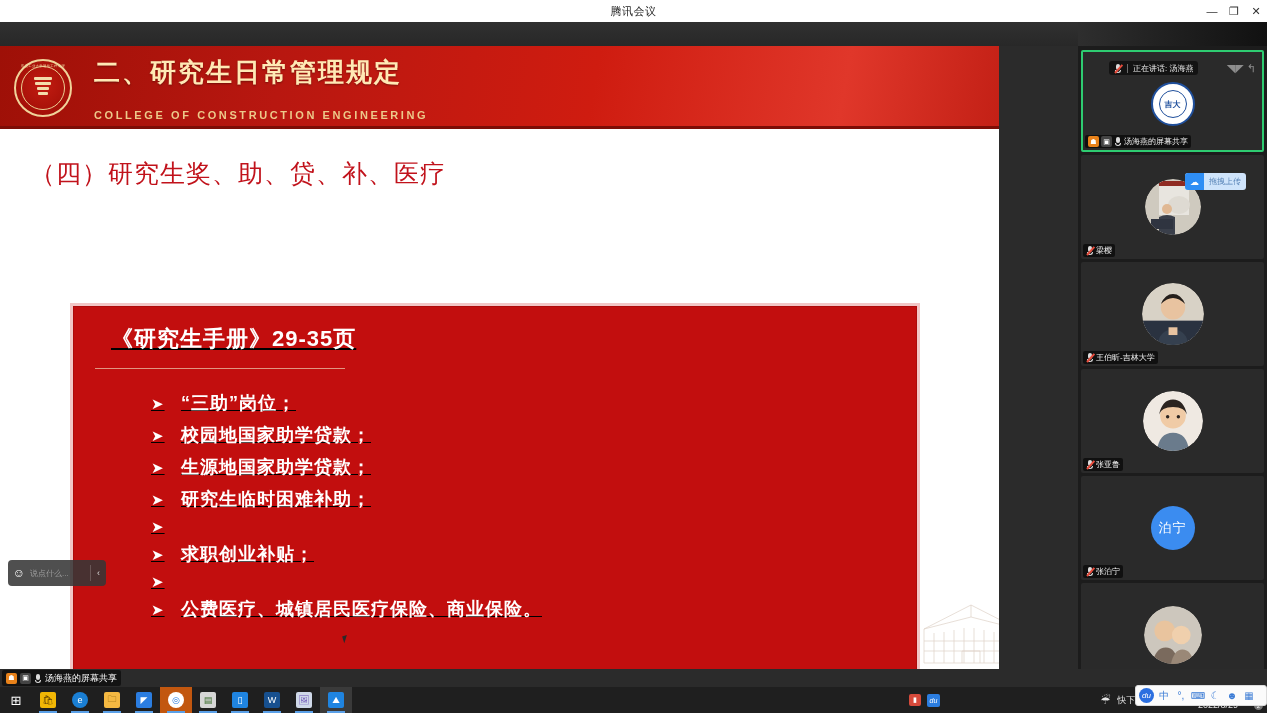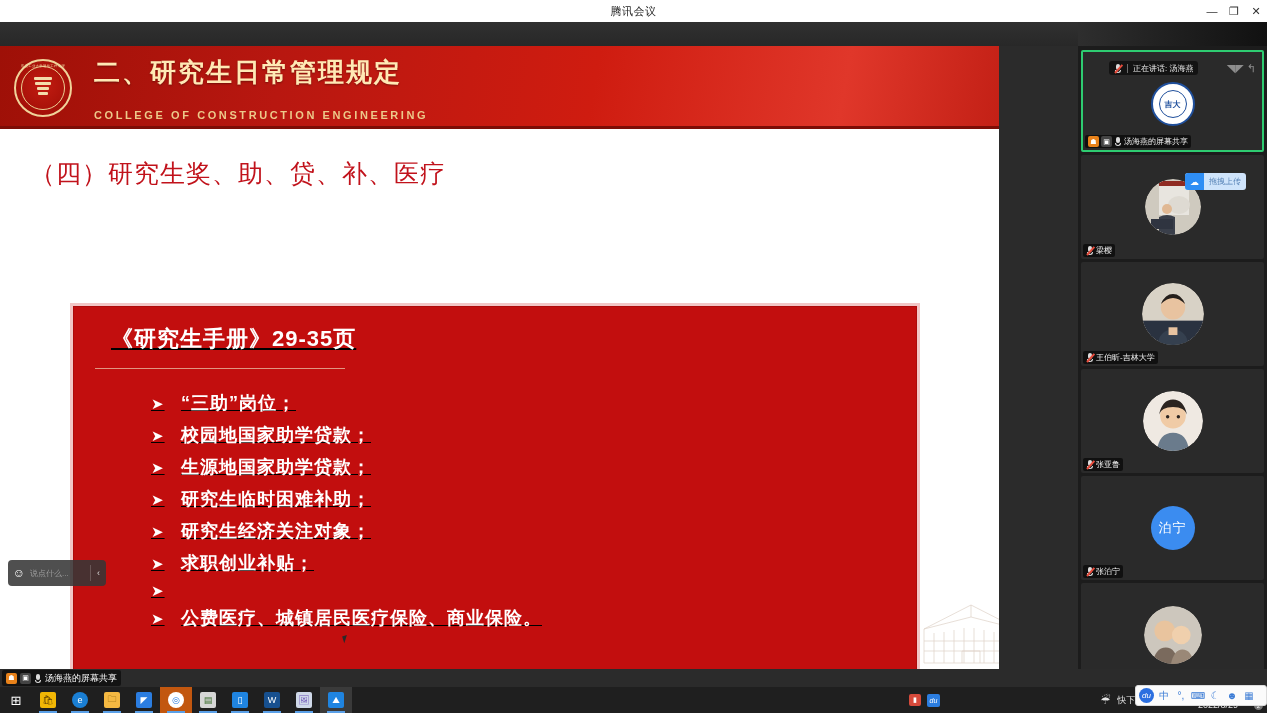--- a/index.html
+++ b/index.html
@@ -327,21 +327,20 @@
             <div class="bullet">
               <span class="arrow">➤</span>
               <span class="btext">生源地国家助学贷款；</span>
             </div>
             <div class="bullet">
               <span class="arrow">➤</span>
               <span class="btext">研究生临时困难补助；</span>
             </div>
             <div class="bullet">
               <span class="arrow">➤</span>
-              <span class="btext">研究生经济关注对象；</span>
             </div>
             <div class="bullet">
               <span class="arrow">➤</span>
               <span class="btext">求职创业补贴；</span>
             </div>
             <div class="bullet">
               <span class="arrow">➤</span>
             </div>
             <div class="bullet">
               <span class="arrow">➤</span>

